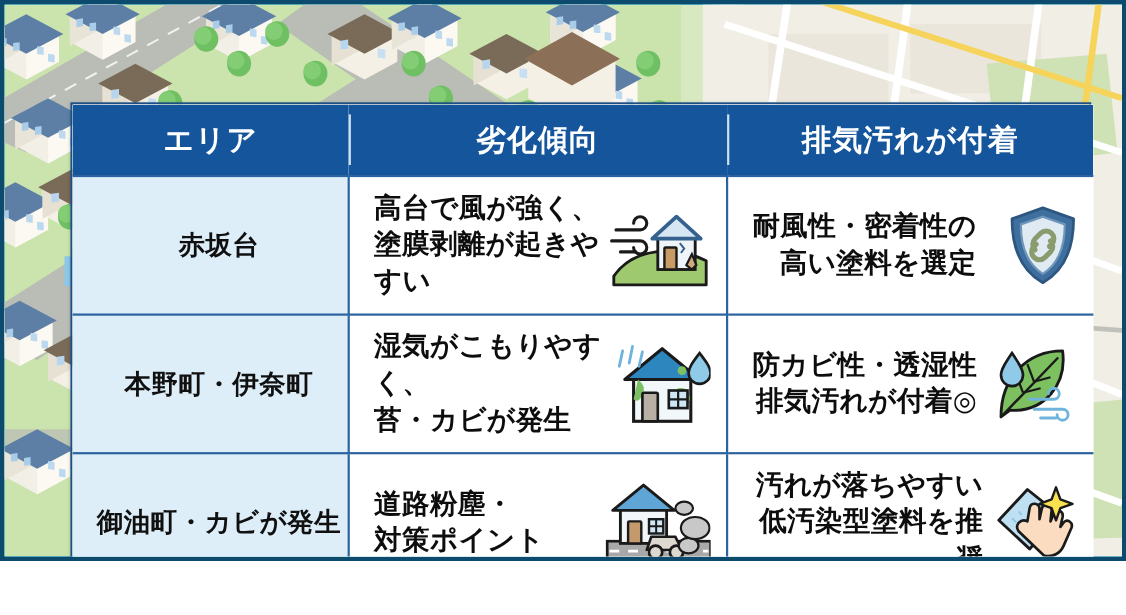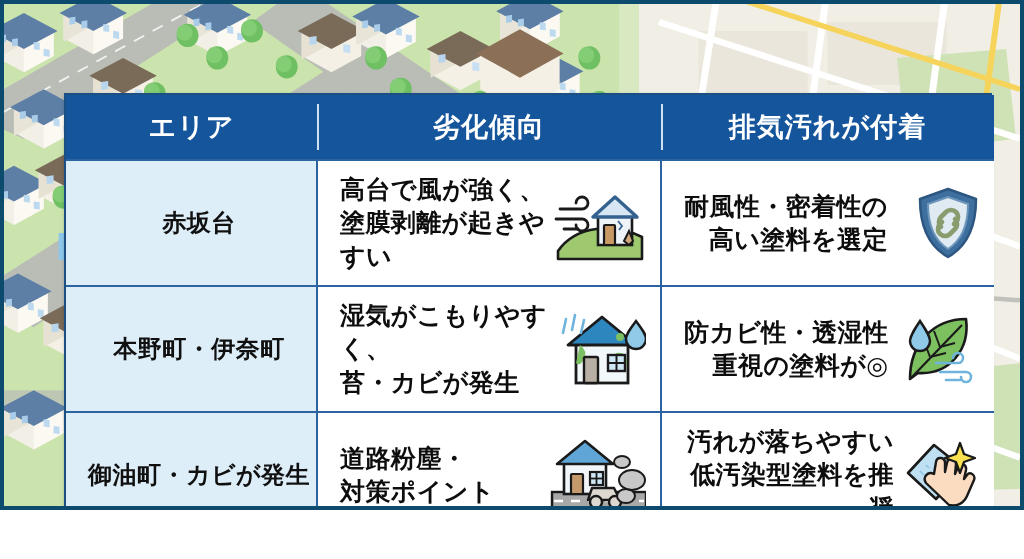--- a/index.html
+++ b/index.html
@@ -311,21 +311,21 @@
                     <line x1="26" y1="11" x2="23" y2="24"></line>
                   </g>
                 </svg>
               </div>
             </div>
           </td>
 
           <td class="cellbody">
             <div class="cell-inner">
               <div class="cell-text">防カビ性・透湿性
-重視の塗料が◎</div>
+排気汚れが付着◎</div>
               <div class="cell-icon">
                 <svg width="80" height="72" viewBox="0 0 80 72">
                   <path d="M10,66 C10,30 34,6 66,6 C70,36 50,62 18,60 Z" fill="#7cc05f" stroke="#1a1a1a" stroke-width="2.6" stroke-linejoin="round"></path>
                   <path d="M12,64 L62,12" fill="none" stroke="#1a1a1a" stroke-width="2.2"></path>
                   <g fill="none" stroke="#1a1a1a" stroke-width="2">
                     <path d="M30,44 L24,28"></path>
                       <path d="M40,34 L34,18"></path>
                     <path d="M30,44 L46,40"></path>
                       <path d="M40,34 L55,30"></path>
                   </g>

